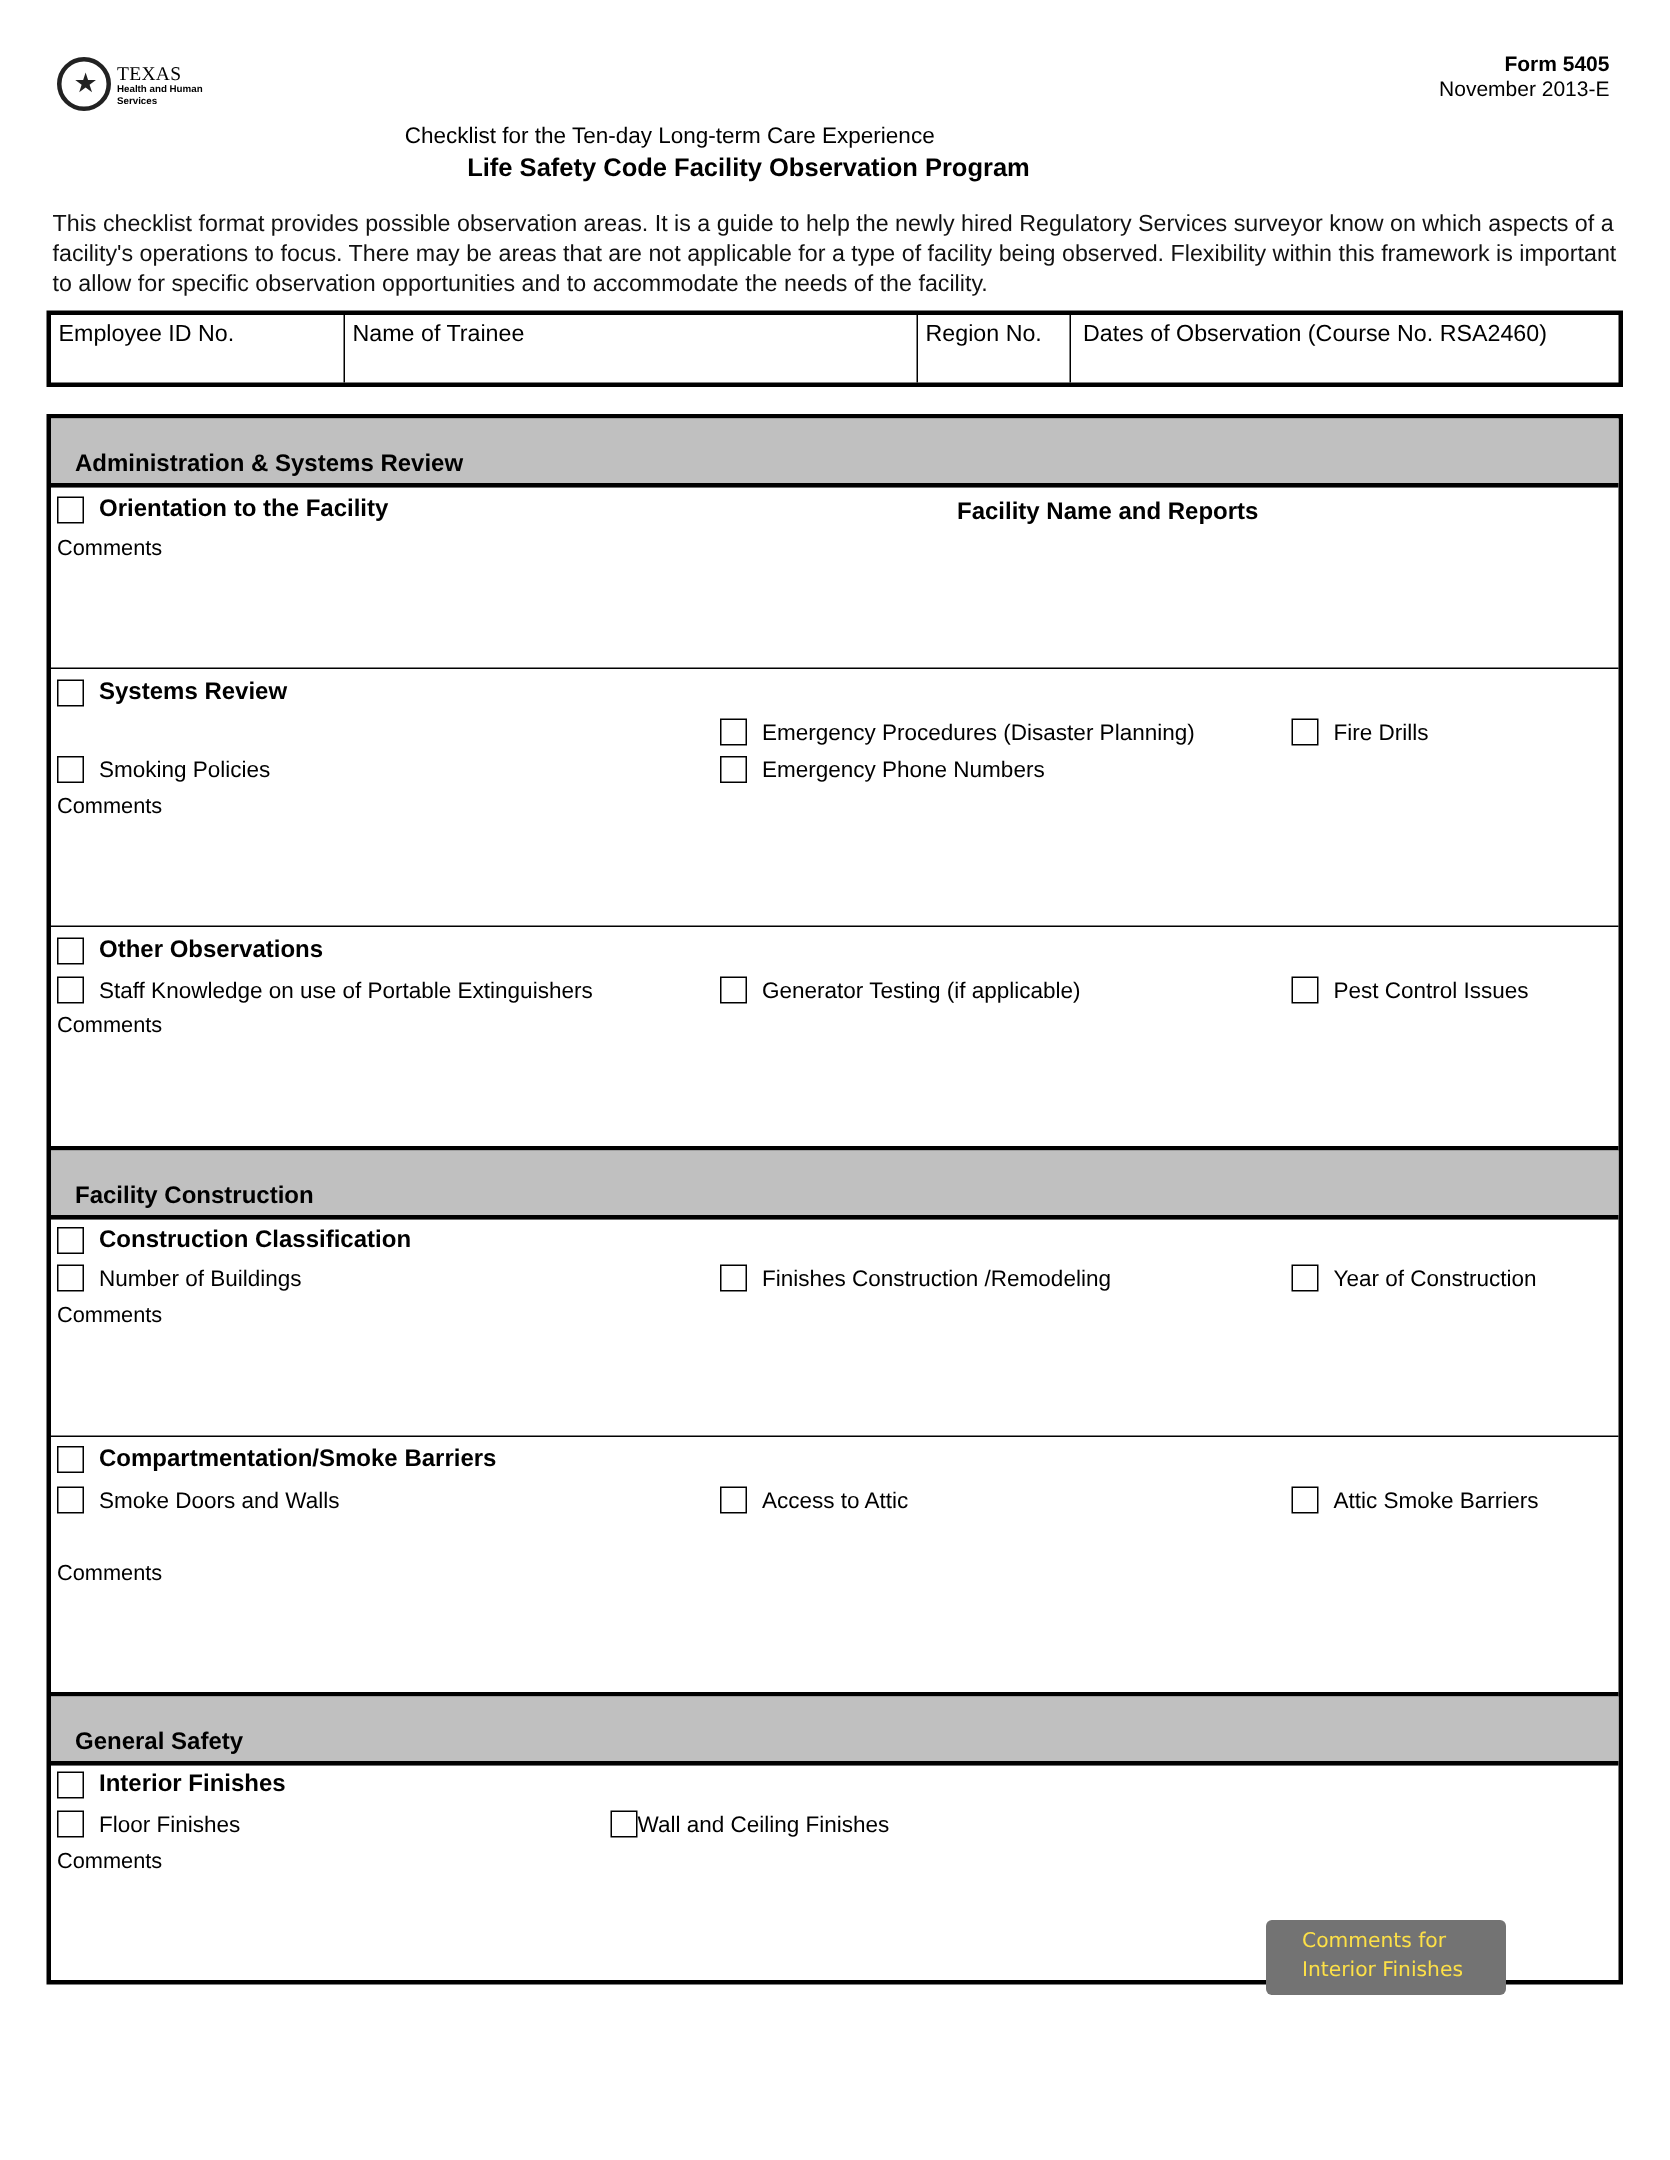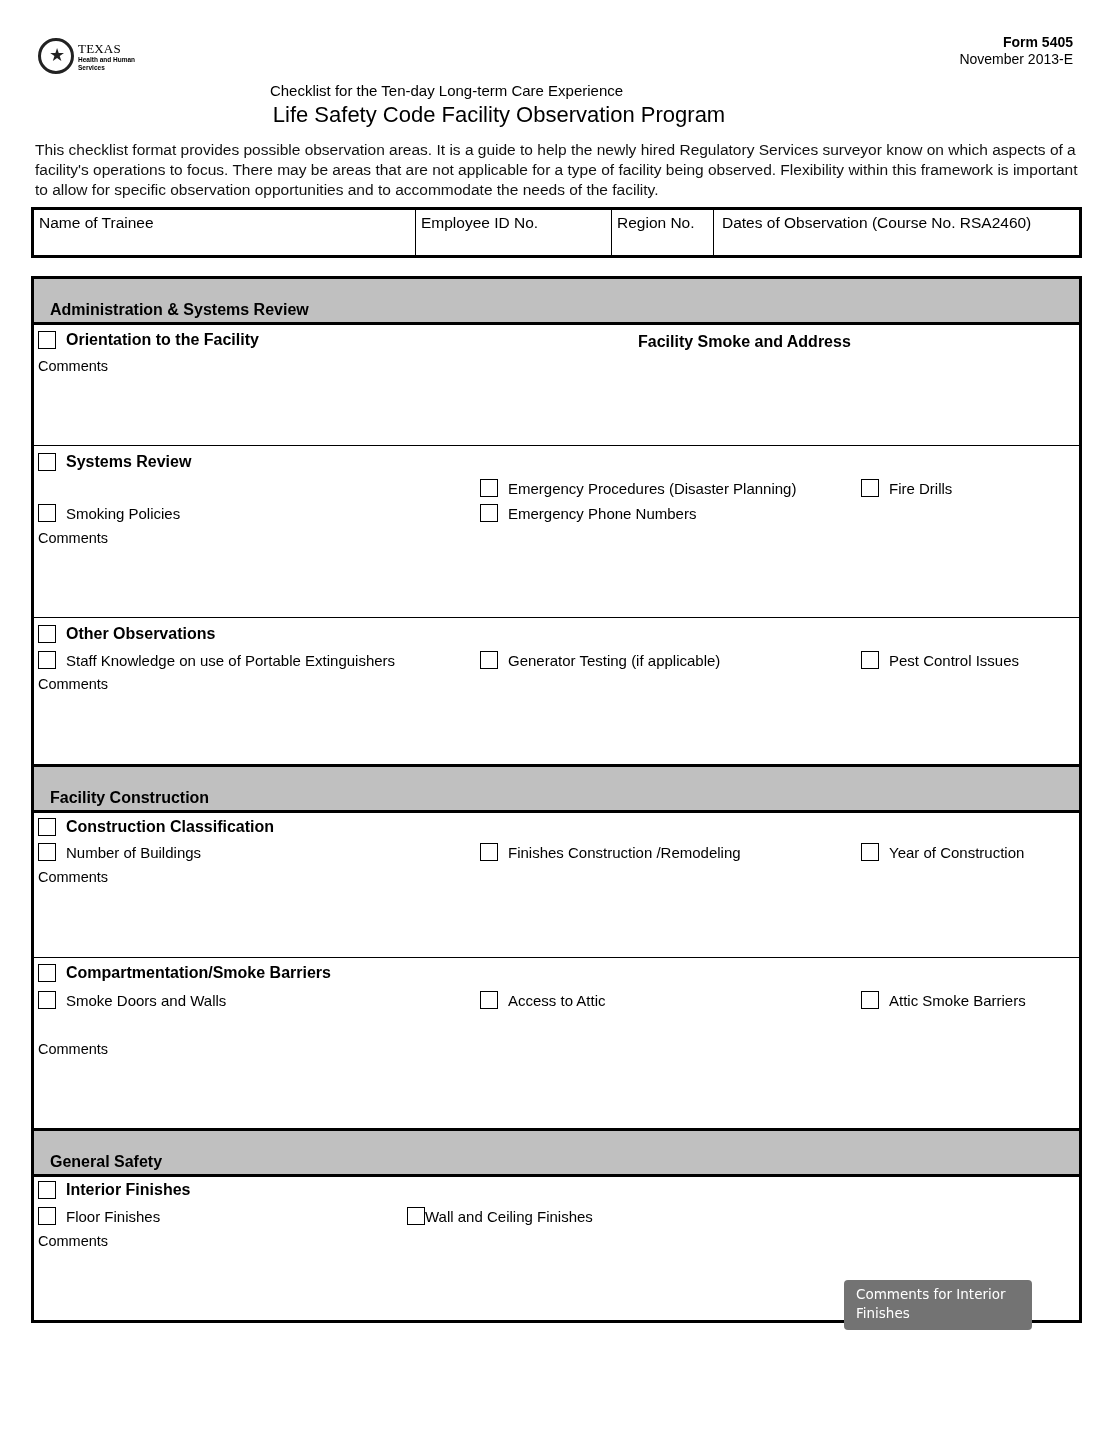--- a/index.html
+++ b/index.html
@@ -6,71 +6,71 @@
   body { width: 1113px; height: 1440px; position: relative; font-family: "Liberation Sans", sans-serif; color: #000; overflow: hidden; }
   .abs { position: absolute; }
   .logo { left: 38px; top: 38px; width: 100px; height: 40px; }
   .logo .seal { position: absolute; left: 0; top: 0; width: 36px; height: 36px; border-radius: 50%; border: 3px solid #222; box-sizing: border-box; background: #fff; }
   .logo .seal::after { content: "★"; position: absolute; left: 8px; top: 3px; font-size: 18px; color: #222; }
   .logo .t1 { position: absolute; left: 40px; top: 3px; font-family: "Liberation Serif", serif; font-size: 13px; font-weight: normal; letter-spacing: 0.2px; }
   .logo .t2 { position: absolute; left: 40px; top: 18px; font-size: 6.5px; font-weight: bold; line-height: 8px; width: 60px; }
   .formno { right: 40px; top: 34px; text-align: right; font-size: 14px; line-height: 17px; }
   .formno .b { font-weight: bold; }
   .subtitle { left: 0; width: 893px; top: 82px; text-align: center; font-size: 15px; }
-  .title { left: 0; width: 998px; top: 102px; text-align: center; font-size: 22px; font-weight: normal; }
+  .title { left: 0; width: 998px; top: 102px; text-align: center; font-size: 17px; font-weight: bold; }
   .intro { left: 35px; top: 140px; width: 1045px; font-size: 15.5px; line-height: 20px; color: #111; }
   .topbox { left: 31px; top: 207px; width: 1051px; height: 51px; border: 3px solid #000; box-sizing: border-box; display: flex; }
   .topbox .cell { border-right: 1px solid #000; font-size: 15.5px; padding: 4px 5px; box-sizing: border-box; }
   .topbox .cell:last-child { border-right: none; }
   .main { left: 31px; top: 276px; width: 1051px; height: 1047px; border: 3px solid #000; box-sizing: border-box; }
   .sechead { position: absolute; left: 0; width: 100%; background: #c0c0c0; border-bottom: 3px solid #000; box-sizing: border-box; font-size: 16px; font-weight: bold; padding-left: 16px; }
   .sechead span { position: absolute; bottom: 3px; }
   .divider { position: absolute; left: 0; width: 100%; height: 1px; background: #000; }
   .thickdiv { position: absolute; left: 0; width: 100%; height: 3px; background: #000; }
   .row { position: absolute; font-size: 15px; display: flex; align-items: center; }
   .cb { width: 18px; height: 18px; border: 1px solid #000; box-sizing: border-box; background: #fff; margin-right: 10px; flex: none; }
   .grp { font-weight: bold; font-size: 16px; }
   .comments { position: absolute; font-size: 14.5px; }
   .fac { position: absolute; left: 604px; top: 54px; font-size: 16px; font-weight: bold; }
-  .tooltip { left: 844px; top: 1280px; width: 188px; height: 50px; background: #737373; color: #ffffff; border-radius: 4px; font-size: 13.5px; line-height: 19px; padding: 5px 12px; box-sizing: border-box; font-family: "DejaVu Sans", sans-serif; }
+  .tooltip { left: 844px; top: 1280px; width: 160px; height: 50px; background: #737373; color: #fde047; border-radius: 4px; font-size: 13.5px; line-height: 19px; padding: 5px 24px; box-sizing: border-box; font-family: "DejaVu Sans", sans-serif; }
 </style>
 </head>
 <body>
 
 <div class="abs logo">
   <div class="seal"></div>
   <div class="t1">TEXAS</div>
   <div class="t2">Health and Human Services</div>
 </div>
 <div class="abs formno">
   <div class="b">Form 5405</div>
   <div>November 2013-E</div>
 </div>
 <div class="abs subtitle">Checklist for the Ten-day Long-term Care Experience</div>
 <div class="abs title">Life Safety Code Facility Observation Program</div>
 <div class="abs intro">This checklist format provides possible observation areas. It is a guide to help the newly hired Regulatory Services surveyor know on which aspects of a facility's operations to focus. There may be areas that are not applicable for a type of facility being observed. Flexibility within this framework is important to allow for specific observation opportunities and to accommodate the needs of the facility.</div>
 
 <div class="abs topbox">
+  <div class="cell" style="width:196px"><span>Employee ID No.</span></div>
   <div class="cell" style="width:382px"><span>Name of Trainee</span></div>
-  <div class="cell" style="width:196px"><span>Employee ID No.</span></div>
   <div class="cell" style="width:102px"><span>Region No.</span></div>
   <div class="cell" style="flex:1;padding-left:8px"><span>Dates of Observation (Course No. RSA2460)</span></div>
 </div>
 
 <div class="abs main">
 
   <div class="sechead" style="top:0;height:46px">
       <span>Administration &amp; Systems Review</span>
     </div>
 
   <div class="row" style="left:4px;top:52px">
     <div class="cb"></div>
     <span class="grp">Orientation to the Facility</span>
   </div>
-  <div class="fac">Facility Smoke and Address</div>
+  <div class="fac">Facility Name and Reports</div>
   <div class="comments" style="left:4px;top:79px">Comments</div>
   <div class="divider" style="top:166px"></div>
 
   <div class="row" style="left:4px;top:174px">
     <div class="cb"></div>
     <span class="grp">Systems Review</span>
   </div>
   <div class="row" style="left:446px;top:200px">
       <div class="cb"></div>
       <span>Emergency Procedures (Disaster Planning)</span>

